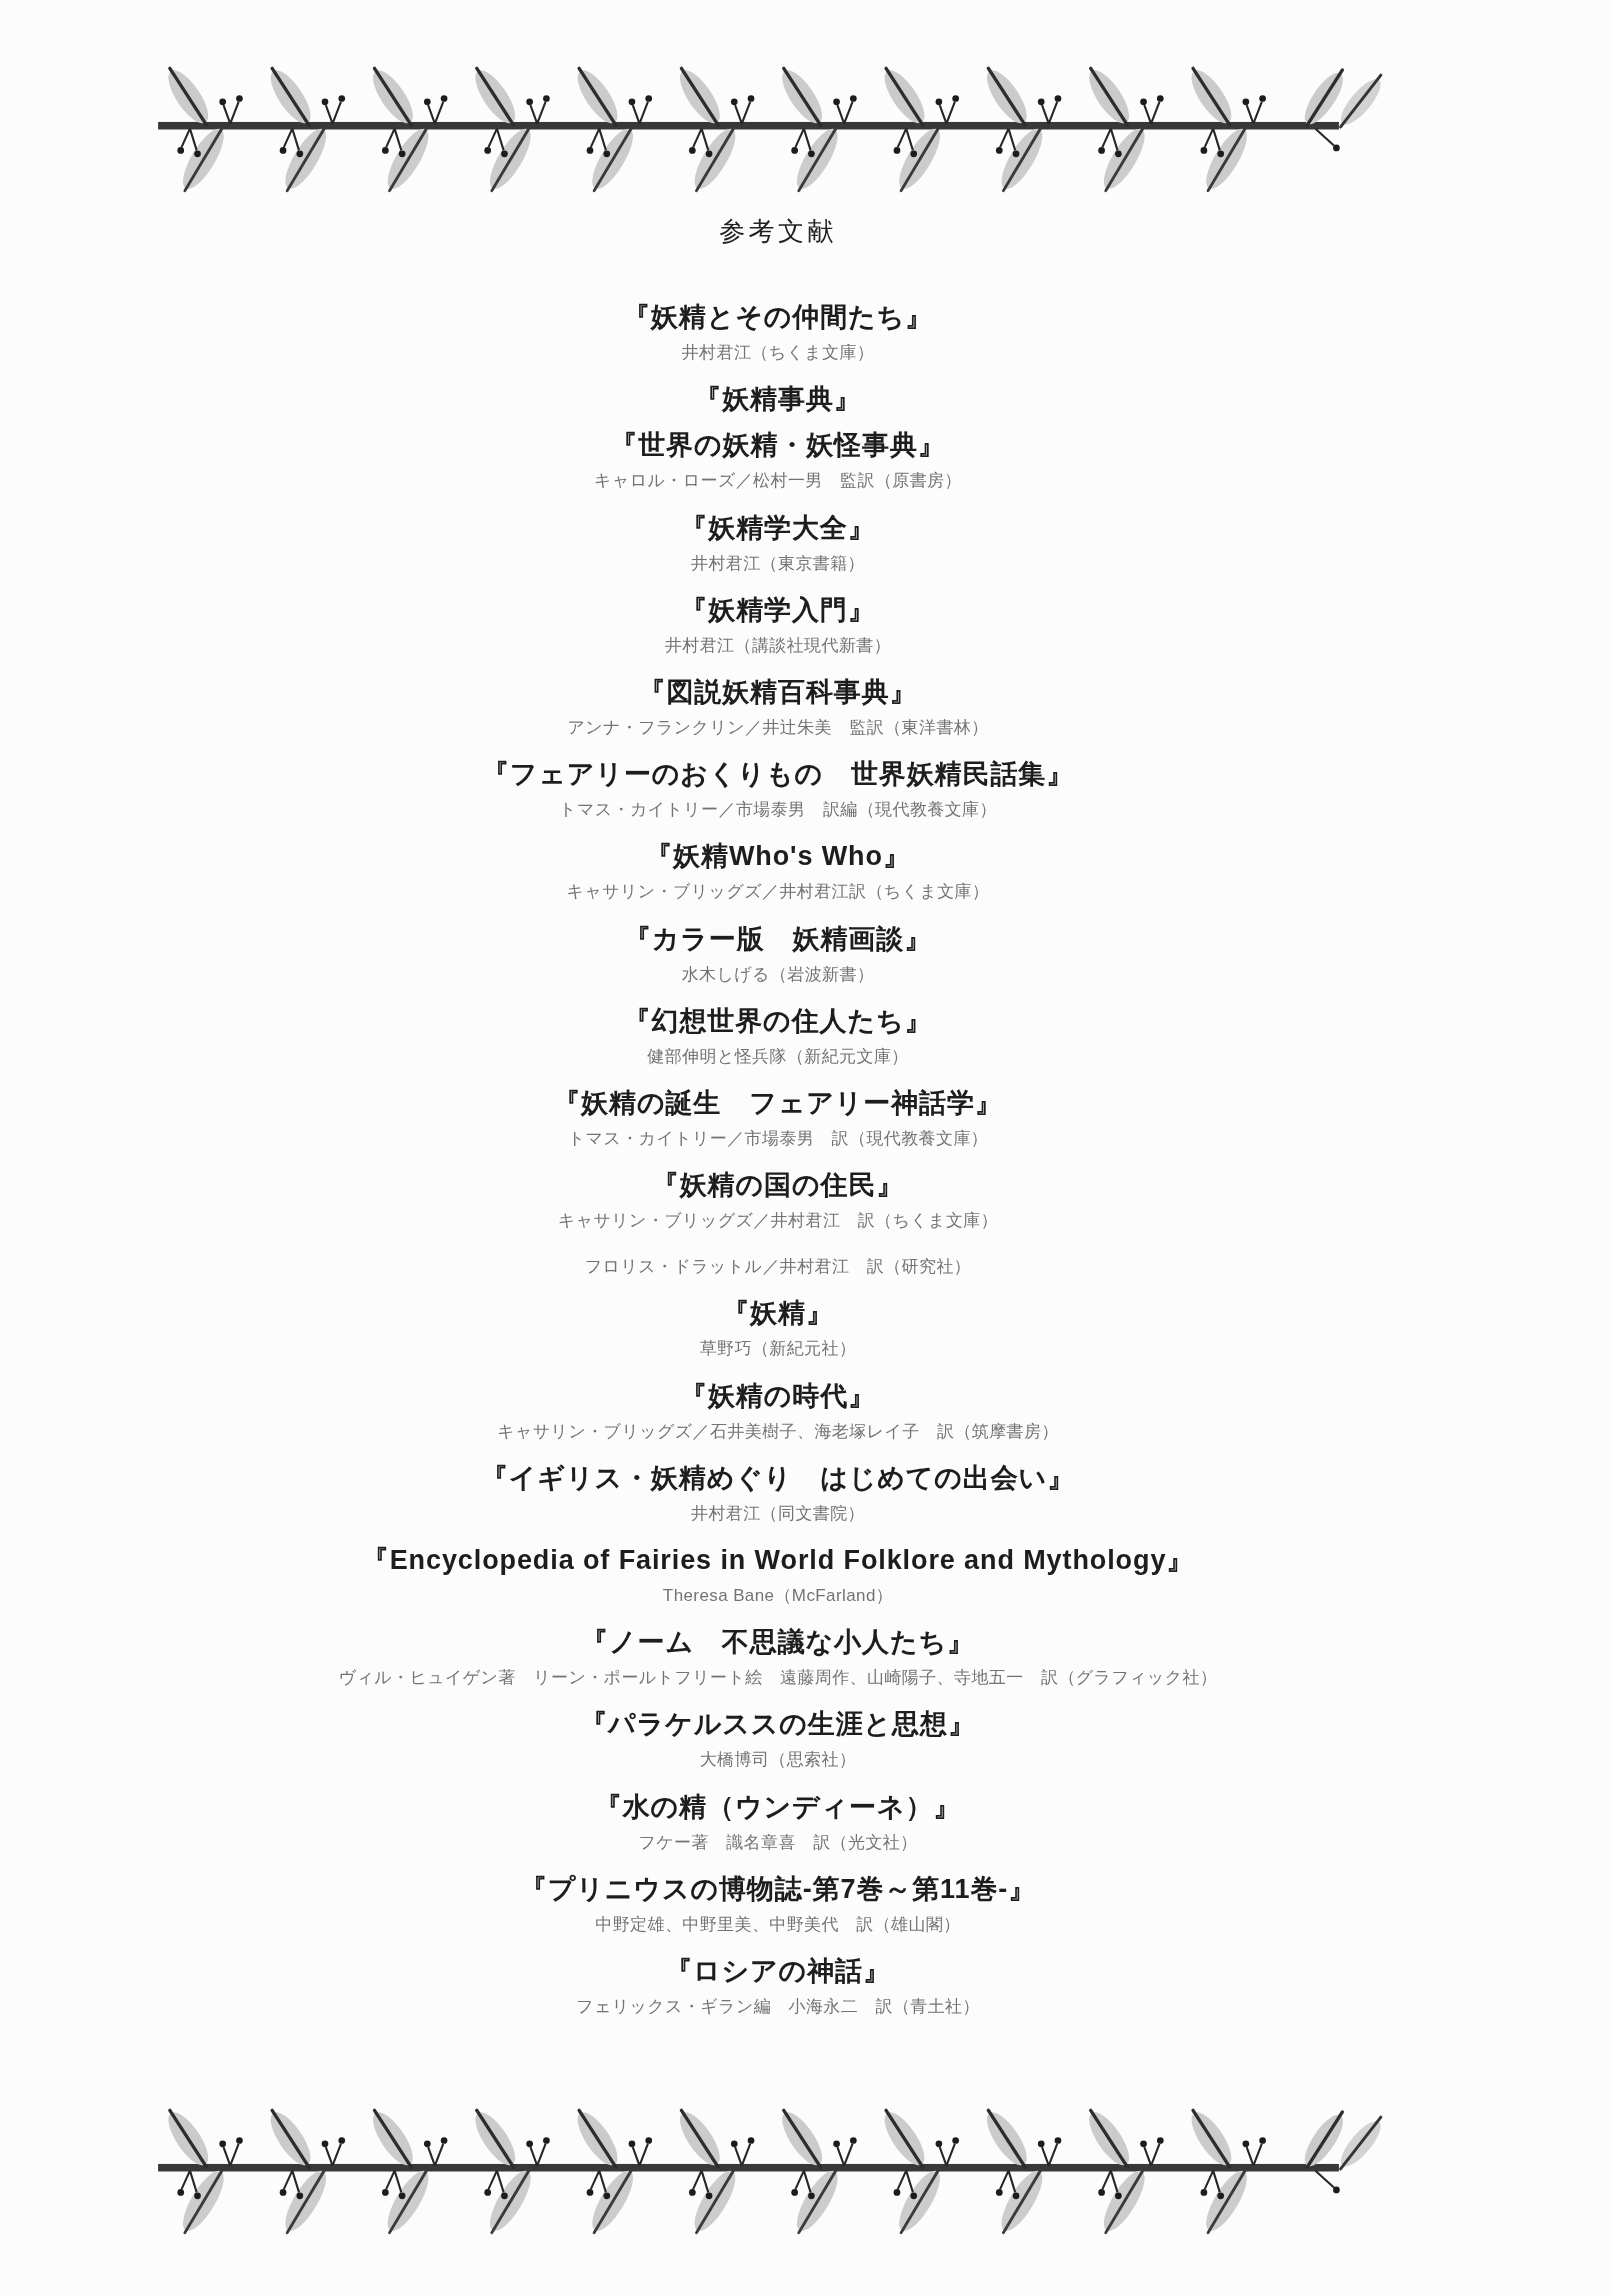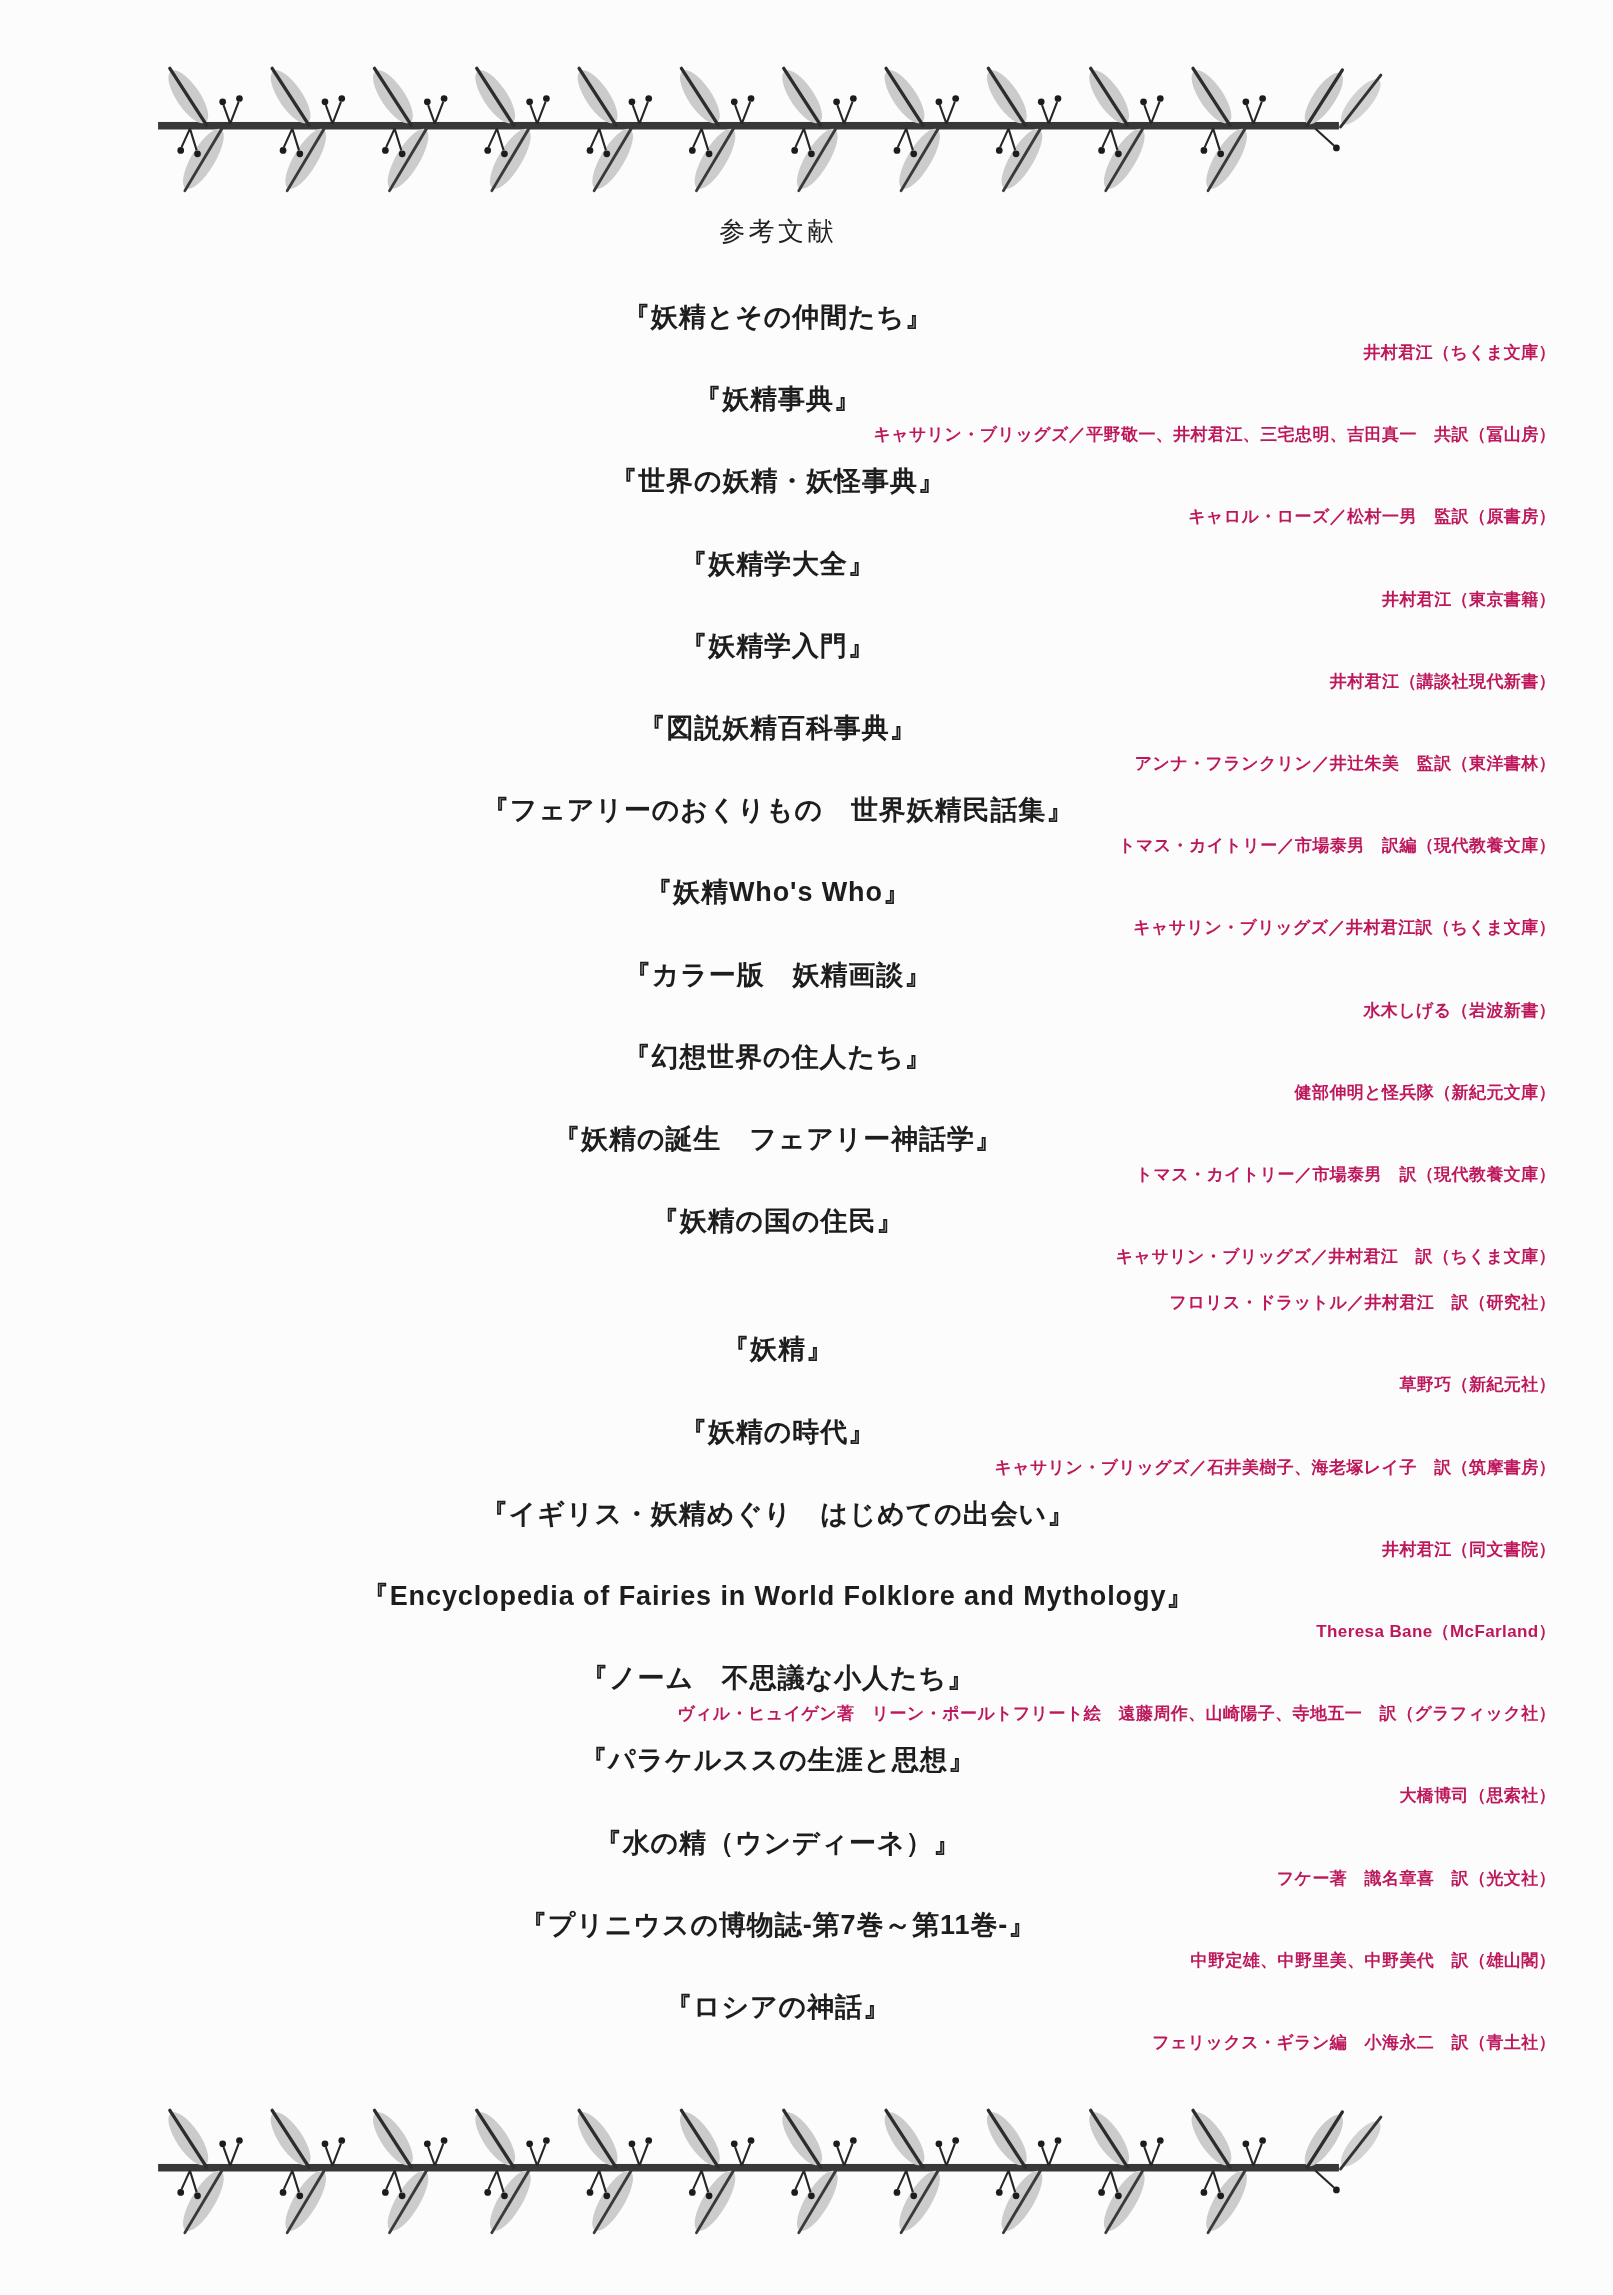--- a/index.html
+++ b/index.html
@@ -43,25 +43,24 @@
     font-size:27px;
     line-height:36px;
     font-weight:600;
     letter-spacing:0.9px;
     color:#1d1d1d;
     white-space:nowrap;
   }
   .entry .c{
     font-size:17px;
     line-height:36px;
-    font-weight:700;
+    font-weight:400;
     letter-spacing:0.4px;
-    color:#be185d;
+    color:#737373;
     white-space:nowrap;
-    text-align:right;
   }
 </style>
 </head>
 <body>
 
 <div class="page">
 
   <svg class="border border-top" viewBox="0 0 1500 160" preserveAspectRatio="none" aria-hidden="true">
     <defs>
       <g id="leafunit">
@@ -103,21 +102,20 @@
 
   <div class="content">
     <div class="doc-title">参考文献</div>
 
     <div class="entry">
       <div class="t">『妖精とその仲間たち』</div>
       <div class="c">井村君江（ちくま文庫）</div>
     </div>
     <div class="entry">
       <div class="t">『妖精事典』</div>
-      <div class="c">キャサリン・ブリッグズ／平野敬一、井村君江、三宅忠明、吉田真一　共訳（冨山房）</div>
     </div>
     <div class="entry">
       <div class="t">『世界の妖精・妖怪事典』</div>
       <div class="c">キャロル・ローズ／松村一男　監訳（原書房）</div>
     </div>
     <div class="entry">
       <div class="t">『妖精学大全』</div>
       <div class="c">井村君江（東京書籍）</div>
     </div>
     <div class="entry">

